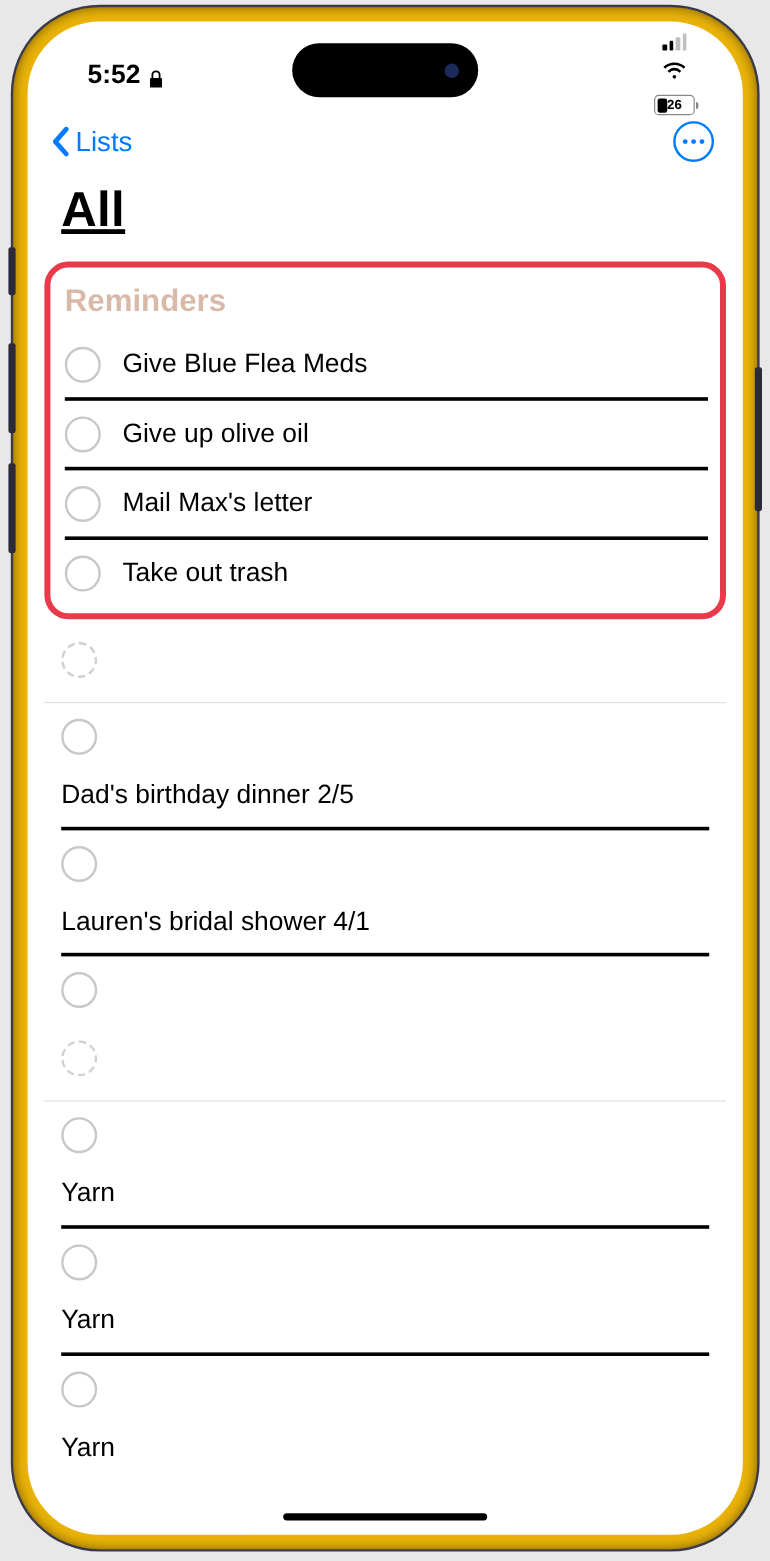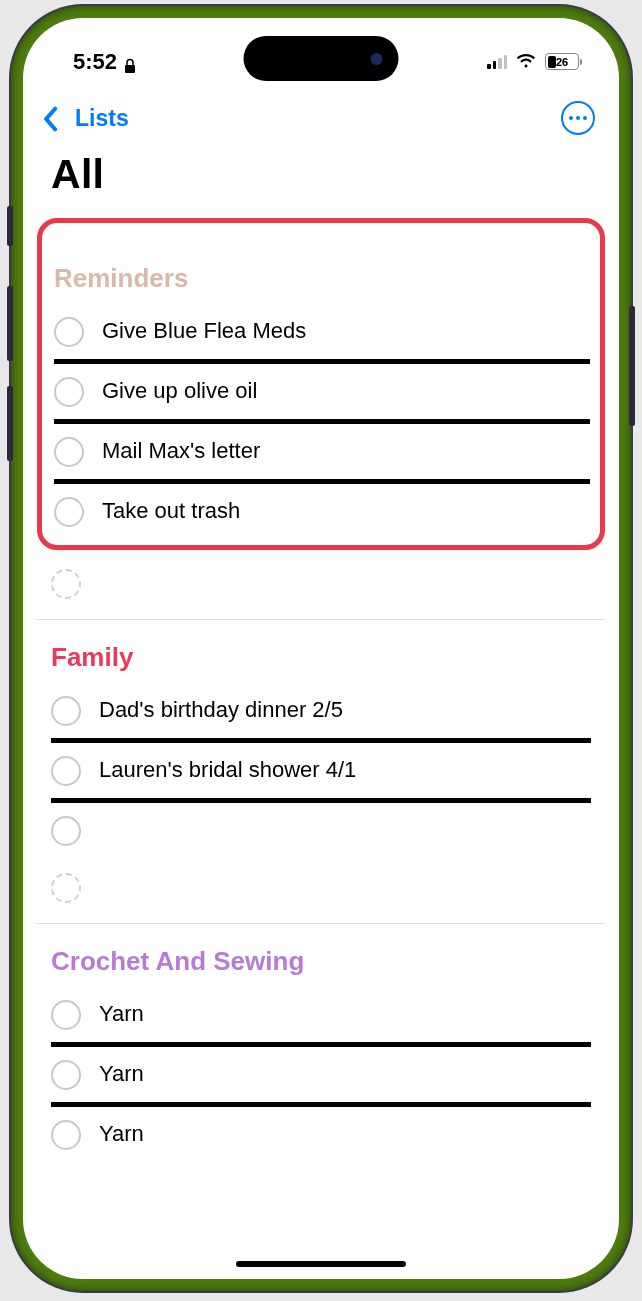--- a/index.html
+++ b/index.html
@@ -13,21 +13,21 @@
       background: #e8e8e8;
       display: flex;
       justify-content: center;
       padding: 0;
       width: 642px;
       height: 1301px;
     }
     .phone-frame {
       width: 620px;
       height: 1285px;
-      background: #4d7c0f;
+      background: #eab308;
       border-radius: 72px;
       padding: 12px;
       position: relative;
       margin-top: 6px;
       box-shadow: 0 0 0 2px #3a3a4a, inset 0 0 10px rgba(0,0,0,0.5);
     }
     .phone-screen {
       width: 100%;
       height: 100%;
       background: #fff;
@@ -78,20 +78,21 @@
       font-size: 22px;
       font-weight: 600;
       display: flex;
       align-items: center;
       gap: 6px;
     }
     .status-icons {
       display: flex;
       align-items: center;
       gap: 8px;
+      flex-direction: column;
     }
     .signal-icon {
       display: flex;
       align-items: flex-end;
       gap: 2px;
       height: 15px;
     }
     .signal-icon span {
       width: 3.5px;
       background: #c0c0c0;
@@ -146,25 +147,24 @@
     }
     
     .nav-bar {
       display: flex;
       justify-content: space-between;
       align-items: center;
       padding: 18px 24px 10px 18px;
     }
     .back-btn {
       display: flex;
-      align-items: flex-end;
-      gap: 16px;
+      align-items: flex-start;
+      gap: 4px;
       color: #007aff;
       font-size: 23px;
-      font-weight: bold;
     }
     .back-btn svg { width: 18px; height: 26px; }
     .more-btn {
       width: 34px;
       height: 34px;
       border: 2.5px solid #007aff;
       border-radius: 50%;
       display: flex;
       align-items: center;
       justify-content: center;
@@ -179,52 +179,54 @@
       height:4px;
       background:#007aff;
       border-radius:50%;
     }
     
     .page-title {
       font-size: 41px;
       font-weight: 700;
       padding: 6px 44px 20px 28px;
       letter-spacing: 0.3px;
+      text-decoration: underline;
     }
     
     .content {
       padding: 0 14px;
     }
     .highlight-box {
       border: 5px solid #e83a4a;
       border-radius: 20px;
       padding: 8px 10px 6px 10px;
       margin-bottom: 4px;
     }
     .section-header {
       font-size: 26px;
       font-weight: 700;
       padding: 4px 2px 10px 2px;
     }
-    .section-header.muted { color: #d9b9a8; margin-top: 28px; }
+    .section-header.muted { color: #d9b9a8; }
     .section-header.family { color: #e83a5a; padding: 22px 14px 10px 14px; }
     .section-header.crochet { color: #b87ad6; padding: 22px 14px 10px 14px; }
     
     .reminder-row {
       display: flex;
       align-items: flex-start;
       gap: 18px;
       padding: 12px 0;
-      border-bottom: 5px solid #000000;
+      border-bottom: 3px solid #000000;
       margin-left: 2px;
     }
     .reminder-row:last-child{ border-bottom:none; }
     .outer-rows .reminder-row{
       margin-left:14px;
       margin-right:14px;
+      flex-direction:column;
     }
     .circle {
       width: 30px;
       height: 30px;
       border: 2px solid #c8c8c8;
       border-radius: 50%;
       flex-shrink: 0;
       margin-top: 1px;
     }
     .circle.dashed {
@@ -361,21 +363,20 @@
             <div class="reminder-title">Take out trash</div>
           </div>
         </div>
       </div>
 
       <div class="new-row">
         <div class="circle dashed"></div>
       </div>
       <div class="section-sep"></div>
 
-      <div class="section-header family">Family</div>
 
       <div class="outer-rows">
         <div class="reminder-row">
           <div class="circle"></div>
           <div class="reminder-text">
             <div class="reminder-title">Dad's birthday dinner 2/5</div>
           </div>
         </div>
         <div class="reminder-row">
           <div class="circle"></div>
@@ -385,21 +386,20 @@
         </div>
         <div class="reminder-row">
           <div class="circle"></div>
         </div>
       </div>
       <div class="new-row">
         <div class="circle dashed"></div>
       </div>
       <div class="section-sep"></div>
 
-      <div class="section-header crochet">Crochet And Sewing</div>
       <div class="outer-rows">
         <div class="reminder-row">
           <div class="circle"></div>
           <div class="reminder-text">
             <div class="reminder-title">Yarn</div>
           </div>
         </div>
         <div class="reminder-row">
           <div class="circle"></div>
           <div class="reminder-text">

